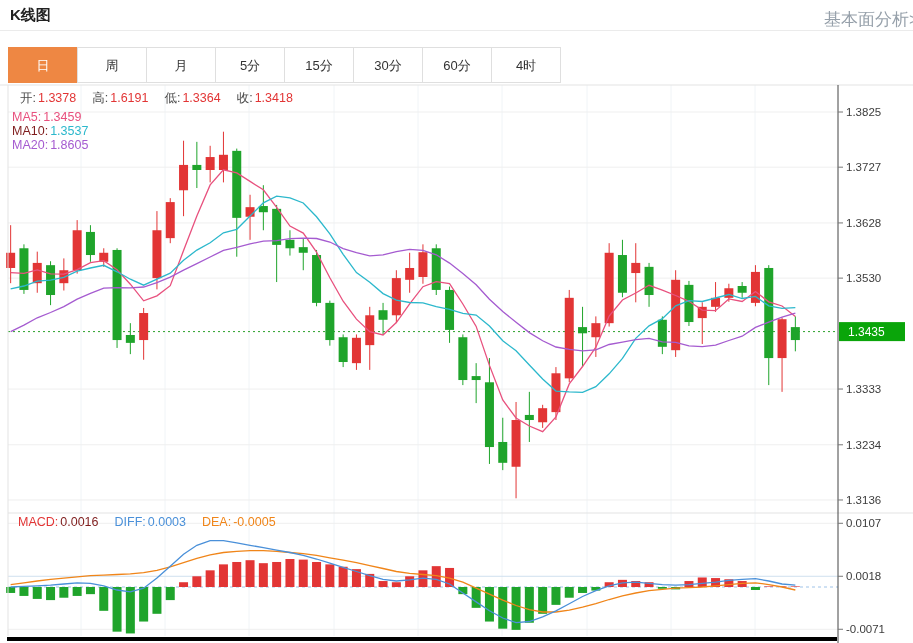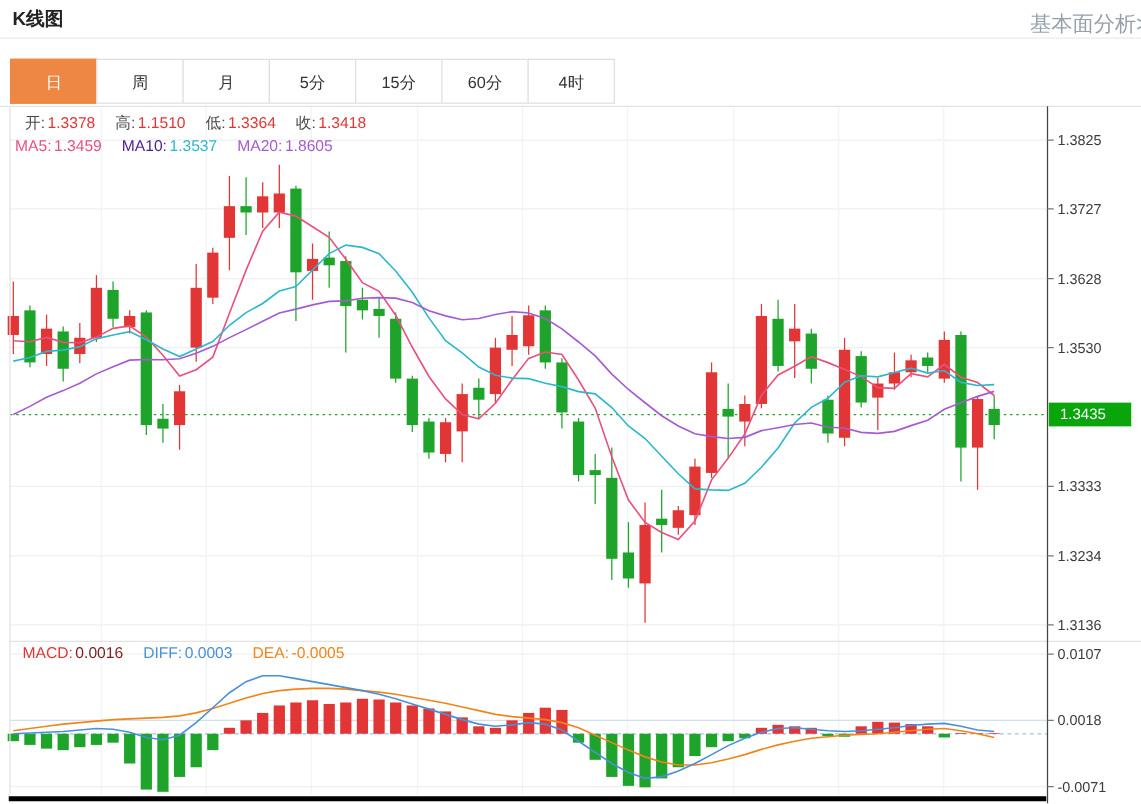--- a/index.html
+++ b/index.html
@@ -10,37 +10,38 @@
   .hdr-divider{position:absolute;left:0;top:30px;width:913px;height:1px;background:#ebebeb;}
   .tabbar{position:absolute;left:8px;top:47px;display:flex;}
   .tab{width:70px;height:36px;line-height:36px;text-align:center;font-size:13px;color:#333;
        background:#fff;border:1px solid #dfdfdf;margin-left:-1px;cursor:pointer;box-sizing:border-box;}
   .tab:first-child{margin-left:0;}
   .tab.active{background:#ee8743;border-color:#ee8743;color:#fff;}
   .info-row{position:absolute;display:flex;font-size:12.5px;white-space:nowrap;pointer-events:none;}
   .info-row .item{margin-right:16px;}
   .info-row .lbl{margin-right:2px;}
   #ohlc-row{left:20px;top:90px;}
-  #ma-row{left:12px;top:110px;}
+  #ma-row{left:12px;top:110px;flex-direction:column;}
   #macd-row{left:18px;top:515px;}
   #chart{position:absolute;left:0;top:0;}
 </style>
 </head>
 <body>
 
 <div class="page">
   <div class="hdr-title">K线图</div>
   <div class="hdr-link">基本面分析&gt;</div>
   <div class="hdr-divider"></div>
   <div class="tabbar" id="tabbar">
       <div class="tab active">日</div>
       <div class="tab">周</div>
       <div class="tab">月</div>
       <div class="tab">5分</div>
       <div class="tab">15分</div>
+      <div class="tab">30分</div>
       <div class="tab">60分</div>
       <div class="tab">4时</div>
     </div>
   <svg id="chart" width="913" height="643">
       <line x1="81" y1="85" x2="81" y2="636" stroke="#f0f4f7" stroke-width="1"></line>
       <line x1="165" y1="85" x2="165" y2="636" stroke="#f0f4f7" stroke-width="1"></line>
       <line x1="249" y1="85" x2="249" y2="636" stroke="#f0f4f7" stroke-width="1"></line>
       <line x1="334" y1="85" x2="334" y2="636" stroke="#f0f4f7" stroke-width="1"></line>
       <line x1="418" y1="85" x2="418" y2="636" stroke="#f0f4f7" stroke-width="1"></line>
       <line x1="502" y1="85" x2="502" y2="636" stroke="#f0f4f7" stroke-width="1"></line>
@@ -267,27 +268,27 @@
       <line x1="838" y1="576.281" x2="843" y2="576.281" stroke="#777" stroke-width="1"></line>
       <text x="846" y="580.281" font-size="11.5" font-family="&quot;Liberation Sans&quot;,sans-serif" fill="#3c3c3c">0.0018</text>
       <line x1="838" y1="629.2805" x2="843" y2="629.2805" stroke="#777" stroke-width="1"></line>
       <text x="846" y="633.2805" font-size="11.5" font-family="&quot;Liberation Sans&quot;,sans-serif" fill="#3c3c3c">-0.0071</text>
       <rect x="839" y="322.10900000000083" width="66" height="19" fill="#0aa50a"></rect>
       <text x="848" y="335.60900000000083" font-size="12" font-family="&quot;Liberation Sans&quot;,sans-serif" fill="#ffffff">1.3435</text>
       <rect x="7" y="637" width="830" height="4" fill="#000000"></rect>
     </svg>
   <div class="info-row" id="ohlc-row">
       <span class="item"><span class="lbl" style="color: rgb(74, 74, 74);">开:</span><span style="color: rgb(226, 53, 53);">1.3378</span></span>
-      <span class="item"><span class="lbl" style="color: rgb(74, 74, 74);">高:</span><span style="color: rgb(226, 53, 53);">1.1510</span></span>
+      <span class="item"><span class="lbl" style="color: rgb(74, 74, 74);">高:</span><span style="color: rgb(226, 53, 53);">1.6191</span></span>
       <span class="item"><span class="lbl" style="color: rgb(74, 74, 74);">低:</span><span style="color: rgb(226, 53, 53);">1.3364</span></span>
       <span class="item"><span class="lbl" style="color: rgb(74, 74, 74);">收:</span><span style="color: rgb(226, 53, 53);">1.3418</span></span>
     </div>
   <div class="info-row" id="ma-row">
       <span class="item"><span class="lbl" style="color: rgb(232, 81, 126);">MA5:</span><span style="color: rgb(232, 81, 126);">1.3459</span></span>
-      <span class="item"><span class="lbl" style="color: #4c1d95;">MA10:</span><span style="color: rgb(44, 184, 204);">1.3537</span></span>
+      <span class="item"><span class="lbl" style="color: #7f1d1d;">MA10:</span><span style="color: rgb(44, 184, 204);">1.3537</span></span>
       <span class="item"><span class="lbl" style="color: rgb(165, 91, 208);">MA20:</span><span style="color: rgb(165, 91, 208);">1.8605</span></span>
     </div>
   <div class="info-row" id="macd-row">
       <span class="item"><span class="lbl" style="color: rgb(226, 53, 53);">MACD:</span><span style="color: #7f1d1d;">0.0016</span></span>
       <span class="item"><span class="lbl" style="color: rgb(74, 144, 217);">DIFF:</span><span style="color: rgb(74, 144, 217);">0.0003</span></span>
       <span class="item"><span class="lbl" style="color: rgb(240, 133, 25);">DEA:</span><span style="color: rgb(240, 133, 25);">-0.0005</span></span>
     </div>
 </div>
 
 </body></html>

